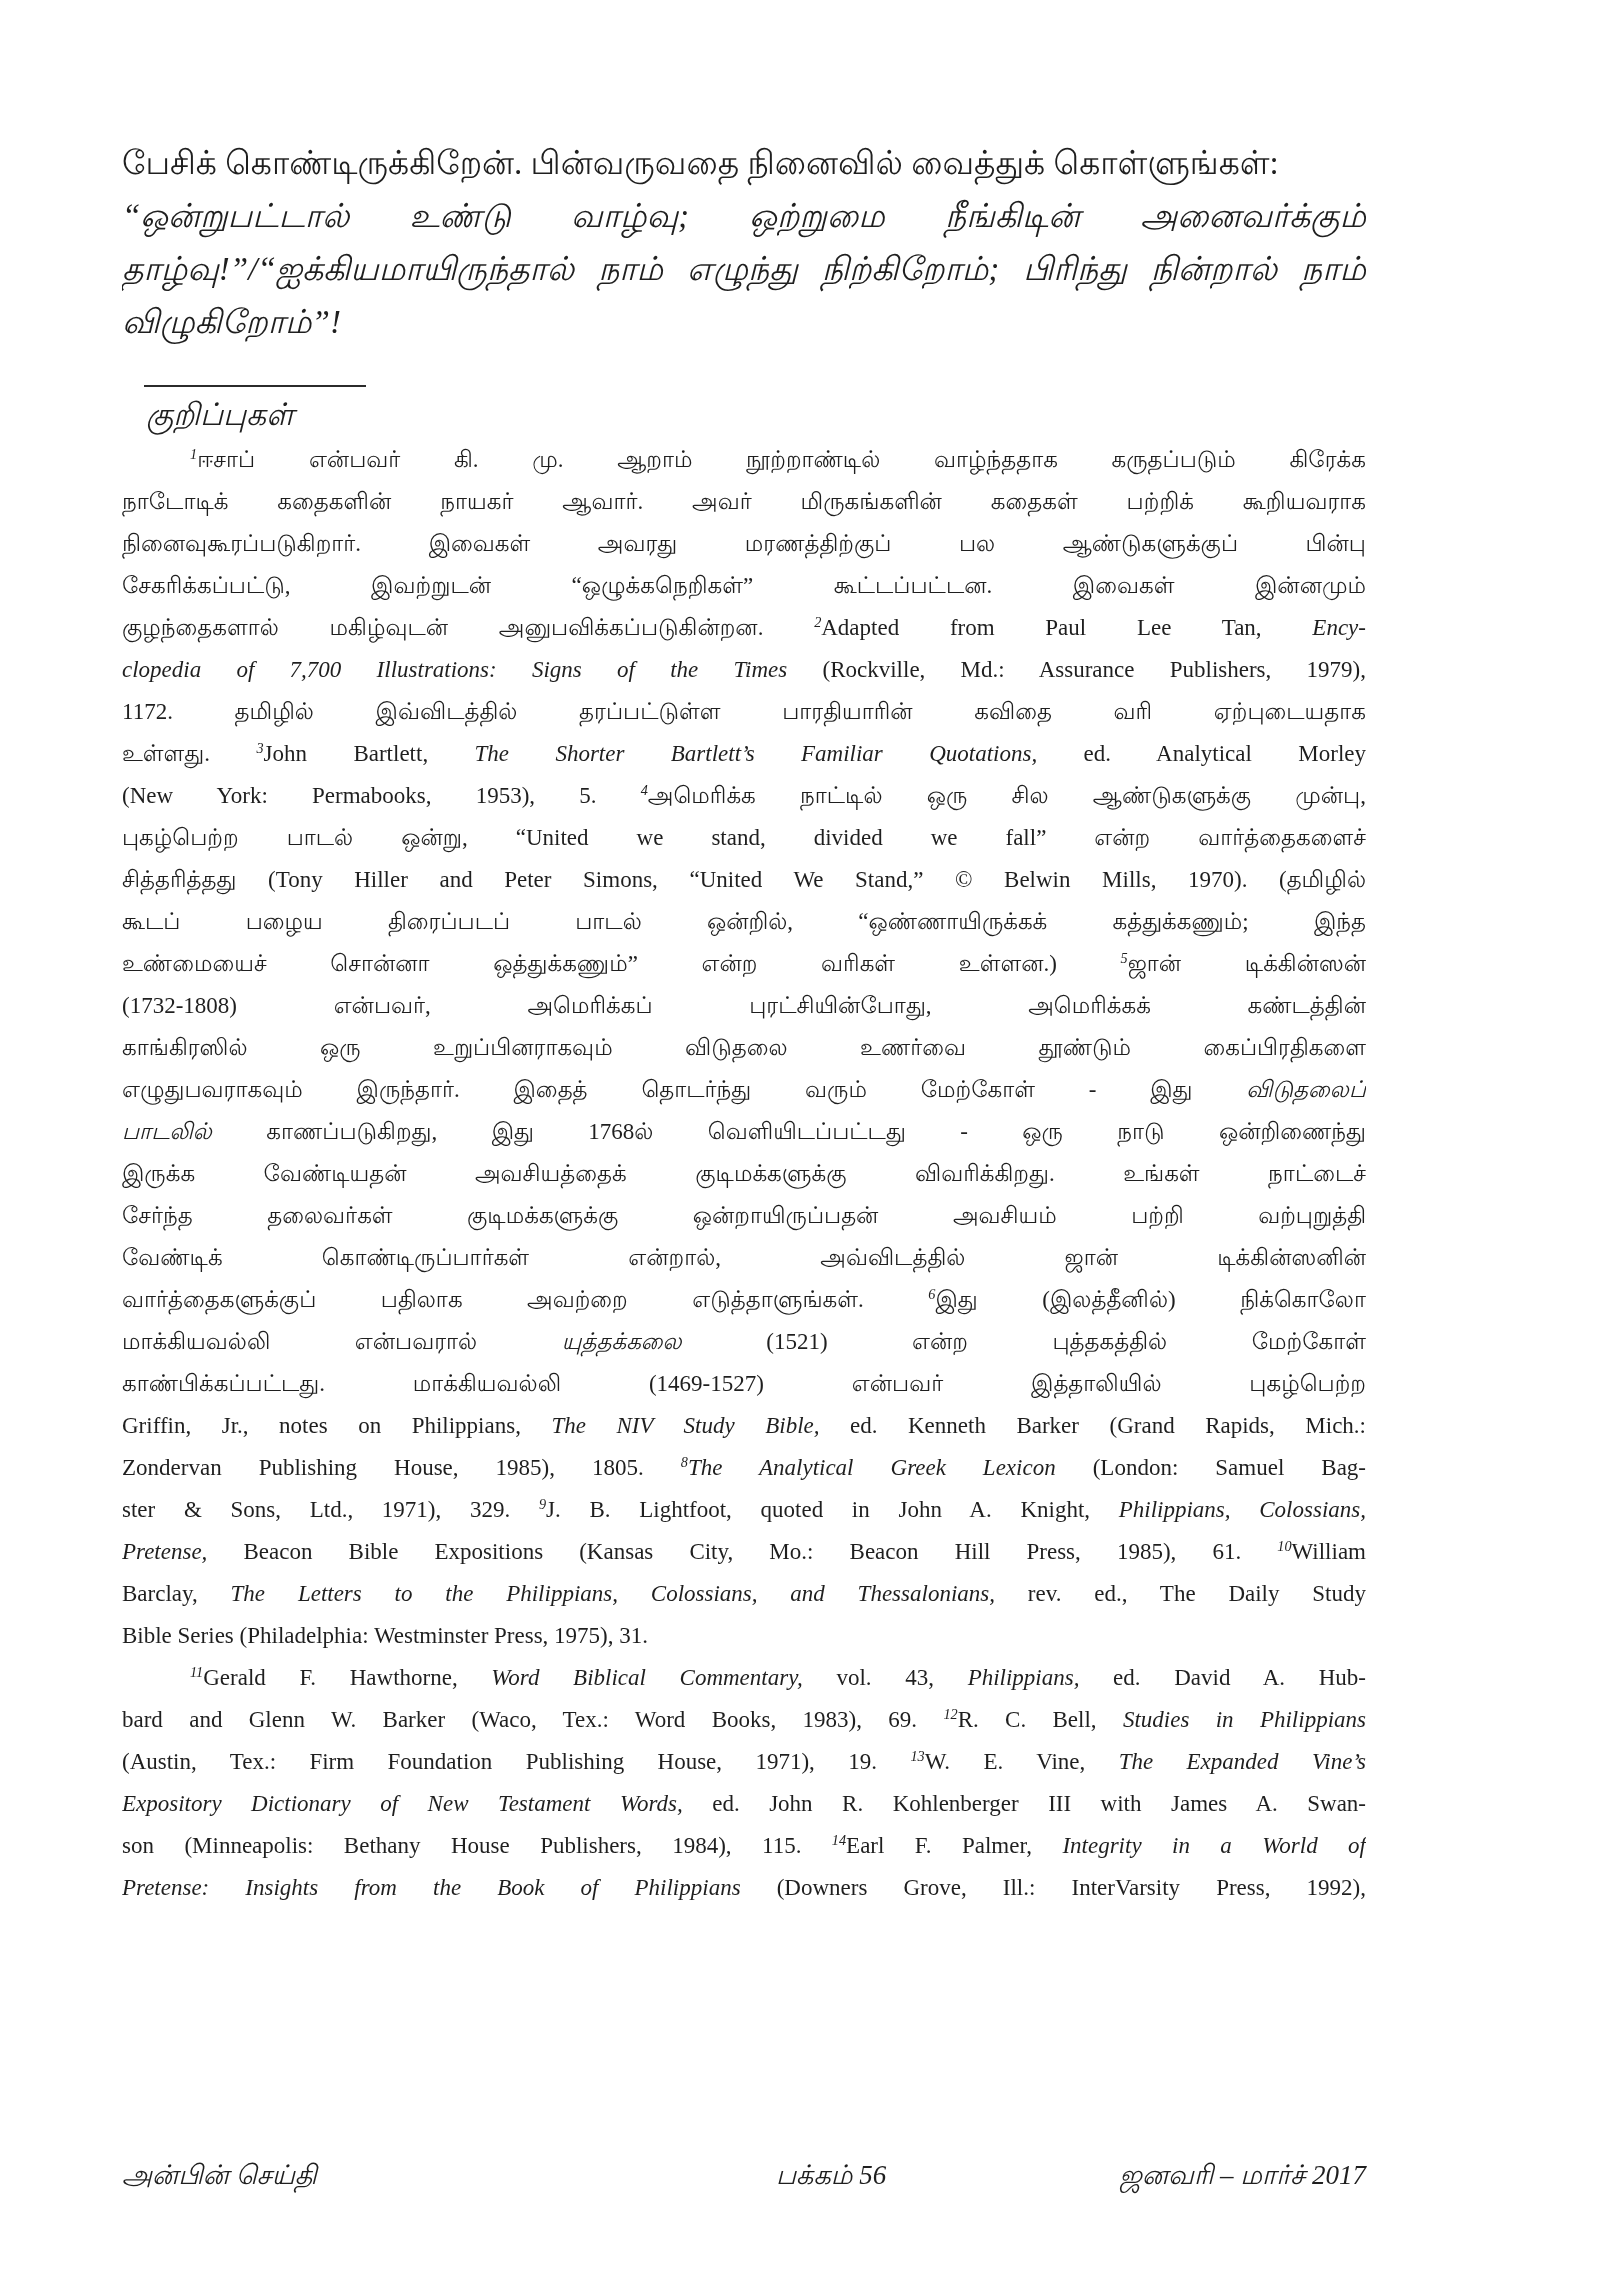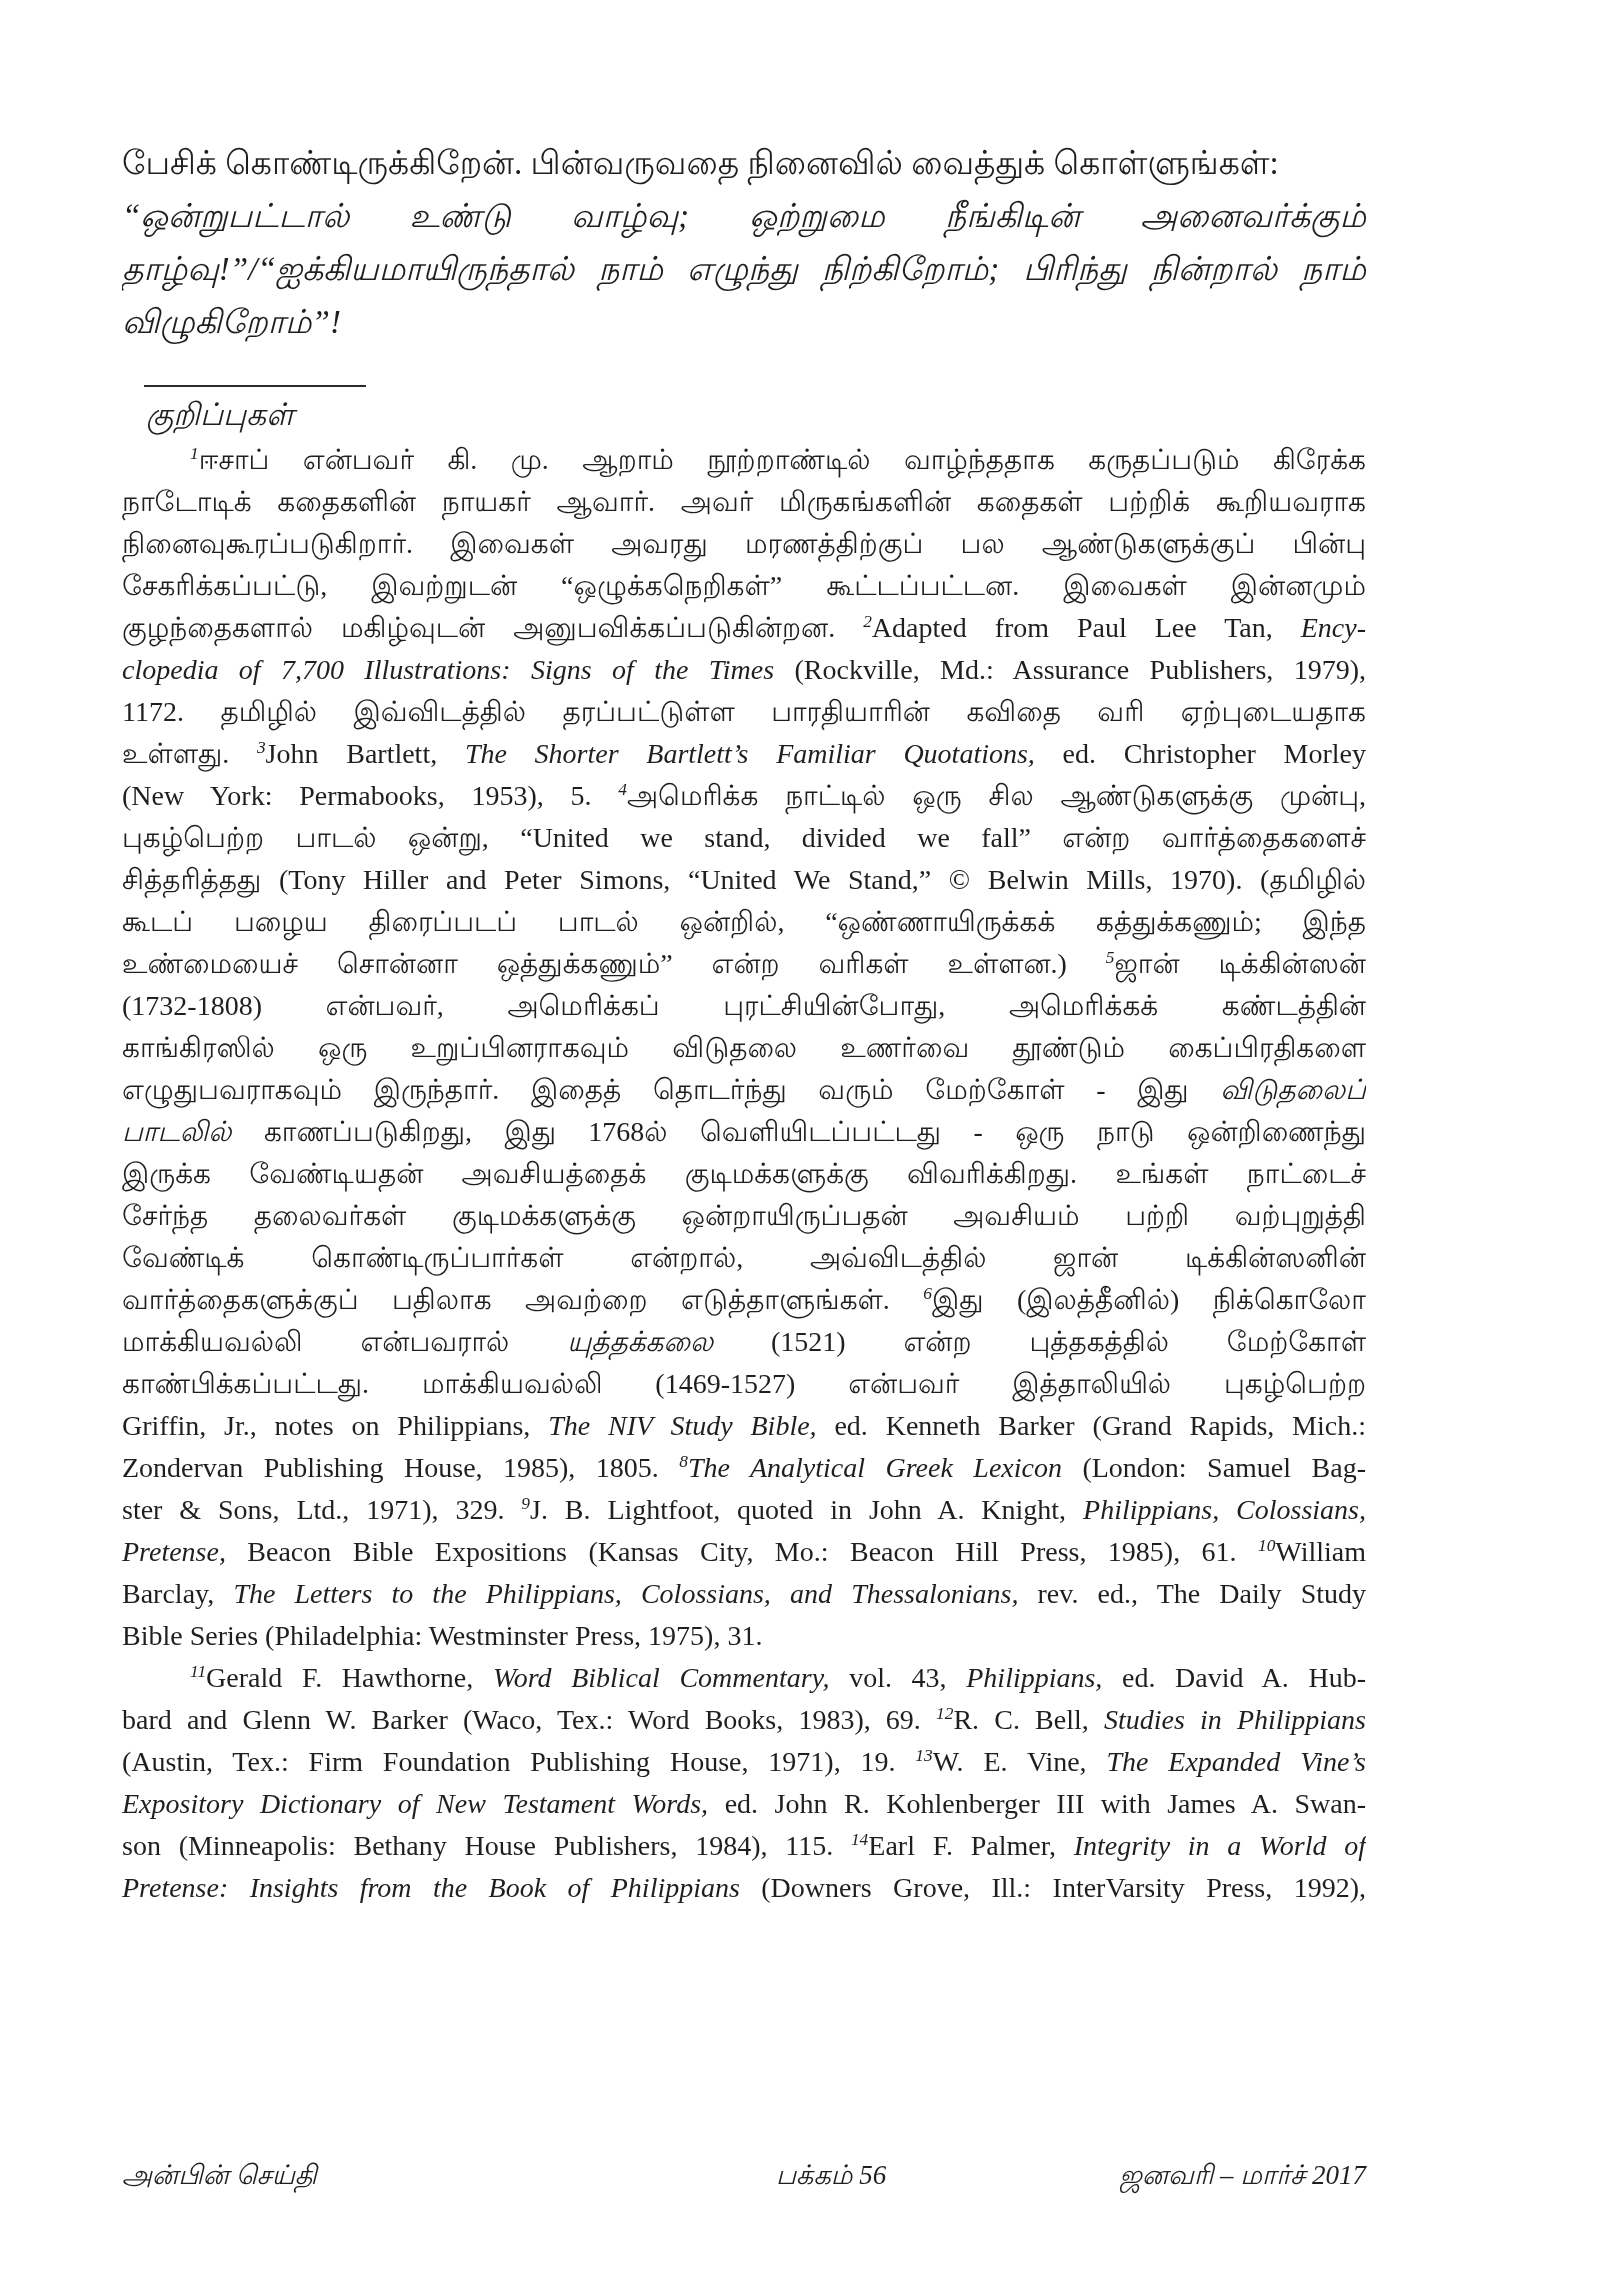--- a/index.html
+++ b/index.html
@@ -32,21 +32,21 @@
     left: 144px; top: 385px;
     width: 222px; height: 0;
     border-top: 2.8px solid #2b2b2b;
   }
   #notes-heading {
     position: absolute;
     left: 146px; top: 397px;
     font-size: 31px;
     font-style: italic;
   }
-  #notes-body { top: 439px; font-size: 28px; }
+  #notes-body { top: 439px; font-size: 23px; }
   #notes-body .line { height: 42px; line-height: 42px; }
 
   .seg-n { font-style: normal; }
   .seg-i { font-style: italic; }
   .seg-sup {
     font-style: italic;
     font-size: 0.62em;
     position: relative;
     top: -0.55em;
     line-height: 0;
@@ -78,21 +78,21 @@
 
 <div class="measure" id="notes-body">
     <div>
       <div class="line justify indent"><span class="seg-sup">1</span><span class="seg-n">ஈசாப் என்பவர் கி. மு. ஆறாம் நூற்றாண்டில் வாழ்ந்ததாக கருதப்படும் கிரேக்க</span></div>
       <div class="line justify"><span class="seg-n">நாடோடிக் கதைகளின் நாயகர் ஆவார். அவர் மிருகங்களின் கதைகள் பற்றிக் கூறியவராக</span></div>
       <div class="line justify"><span class="seg-n">நினைவுகூரப்படுகிறார். இவைகள் அவரது மரணத்திற்குப் பல ஆண்டுகளுக்குப் பின்பு</span></div>
       <div class="line justify"><span class="seg-n">சேகரிக்கப்பட்டு, இவற்றுடன் “ஒழுக்கநெறிகள்” கூட்டப்பட்டன. இவைகள் இன்னமும்</span></div>
       <div class="line justify"><span class="seg-n">குழந்தைகளால் மகிழ்வுடன் அனுபவிக்கப்படுகின்றன. </span><span class="seg-sup">2</span><span class="seg-n">Adapted from Paul Lee Tan, </span><span class="seg-i">Ency-</span></div>
       <div class="line justify"><span class="seg-i">clopedia of 7,700 Illustrations: Signs of the Times</span><span class="seg-n"> (Rockville, Md.: Assurance Publishers, 1979),</span></div>
       <div class="line justify"><span class="seg-n">1172. தமிழில் இவ்விடத்தில் தரப்பட்டுள்ள பாரதியாரின் கவிதை வரி ஏற்புடையதாக</span></div>
-      <div class="line justify"><span class="seg-n">உள்ளது. </span><span class="seg-sup">3</span><span class="seg-n">John Bartlett, </span><span class="seg-i">The Shorter Bartlett’s Familiar Quotations,</span><span class="seg-n"> ed. Christopher Morley</span></div>
+      <div class="line justify"><span class="seg-n">உள்ளது. </span><span class="seg-sup">3</span><span class="seg-n">John Bartlett, </span><span class="seg-i">The Shorter Bartlett’s Familiar Quotations,</span><span class="seg-n"> ed. Analytical Morley</span></div>
       <div class="line justify"><span class="seg-n">(New York: Permabooks, 1953), 5. </span><span class="seg-sup">4</span><span class="seg-n">அமெரிக்க நாட்டில் ஒரு சில ஆண்டுகளுக்கு முன்பு,</span></div>
       <div class="line justify"><span class="seg-n">புகழ்பெற்ற பாடல் ஒன்று, “United we stand, divided we fall” என்ற வார்த்தைகளைச்</span></div>
       <div class="line justify"><span class="seg-n">சித்தரித்தது (Tony Hiller and Peter Simons, “United We Stand,” © Belwin Mills, 1970). (தமிழில்</span></div>
       <div class="line justify"><span class="seg-n">கூடப் பழைய திரைப்படப் பாடல் ஒன்றில், “ஒண்ணாயிருக்கக் கத்துக்கணும்; இந்த</span></div>
       <div class="line justify"><span class="seg-n">உண்மையைச் சொன்னா ஒத்துக்கணும்” என்ற வரிகள் உள்ளன.) </span><span class="seg-sup">5</span><span class="seg-n">ஜான் டிக்கின்ஸன்</span></div>
       <div class="line justify"><span class="seg-n">(1732-1808) என்பவர், அமெரிக்கப் புரட்சியின்போது, அமெரிக்கக் கண்டத்தின்</span></div>
       <div class="line justify"><span class="seg-n">காங்கிரஸில் ஒரு உறுப்பினராகவும் விடுதலை உணர்வை தூண்டும் கைப்பிரதிகளை</span></div>
       <div class="line justify"><span class="seg-n">எழுதுபவராகவும் இருந்தார். இதைத் தொடர்ந்து வரும் மேற்கோள் - இது </span><span class="seg-i">விடுதலைப்</span></div>
       <div class="line justify"><span class="seg-i">பாடலில்</span><span class="seg-n"> காணப்படுகிறது, இது 1768ல் வெளியிடப்பட்டது - ஒரு நாடு ஒன்றிணைந்து</span></div>
       <div class="line justify"><span class="seg-n">இருக்க வேண்டியதன் அவசியத்தைக் குடிமக்களுக்கு விவரிக்கிறது. உங்கள் நாட்டைச்</span></div>

